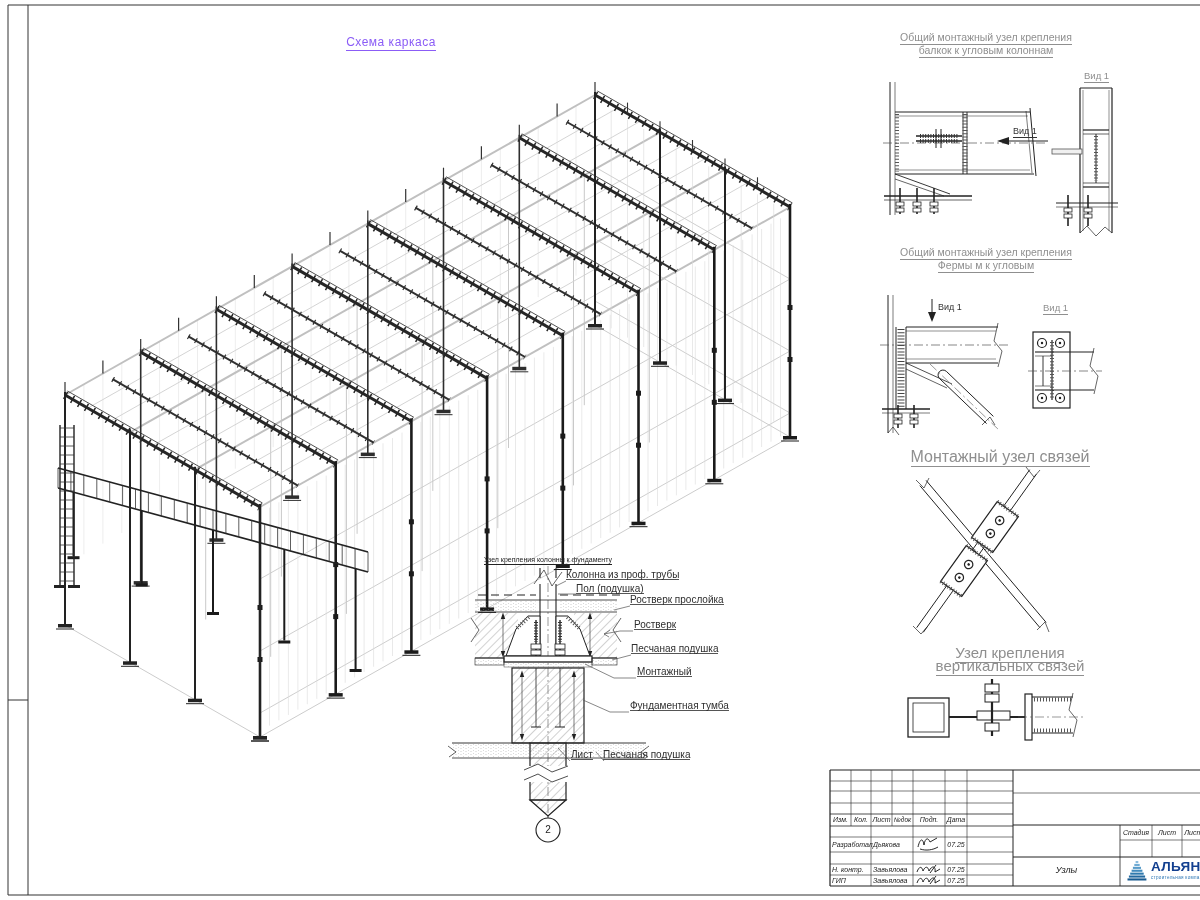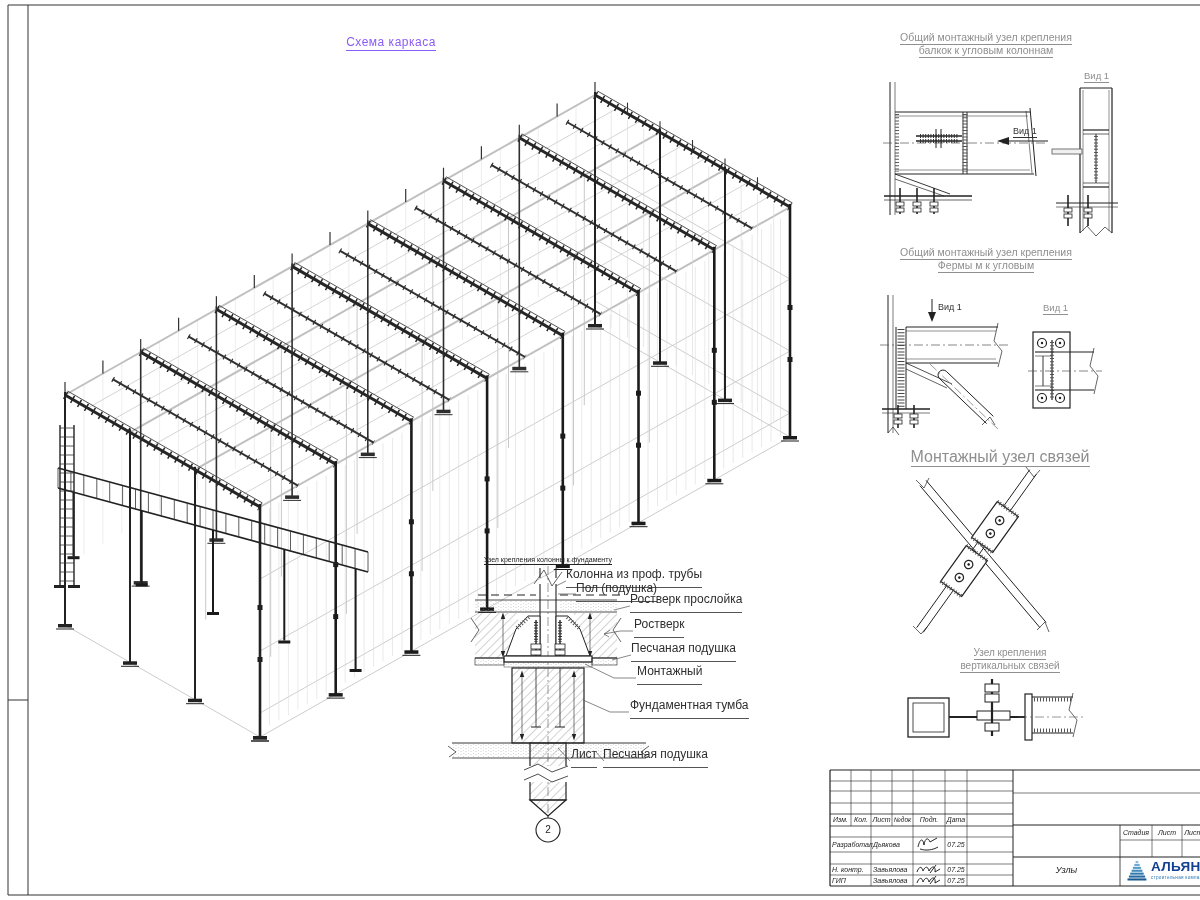--- a/index.html
+++ b/index.html
@@ -3,22 +3,22 @@
 <meta charset="utf-8">
 <style>
 html,body{margin:0;padding:0;}
 body{width:1200px;height:900px;overflow:hidden;background:#fff;position:relative;
      font-family:"Liberation Sans","DejaVu Sans",sans-serif;}
 svg.layer{position:absolute;left:0;top:0;z-index:1;}
 .txt{position:absolute;white-space:nowrap;color:#333;z-index:3;}
 .ctr{text-align:center;}
 .gray{color:#8f8f8f;}
 .u{border-bottom:1px solid currentColor;padding-bottom:1px;}
-.flbl{position:absolute;white-space:nowrap;font-size:12px;color:#2e2e2e;
-      border-bottom:1px solid #555;padding-bottom:8px;z-index:3;line-height:9px;}
+.flbl{position:absolute;white-space:nowrap;font-size:10px;color:#2e2e2e;
+      border-bottom:1px solid #555;padding-bottom:0;z-index:3;line-height:9px;}
 .tb{position:absolute;white-space:nowrap;font-size:7px;color:#1a1a1a;z-index:3;line-height:8px;font-style:italic;}
 </style>
 </head>
 <body>
 
 <svg id="iso" class="layer" width="1200" height="900" viewBox="0 0 1200 900">
     <line x1="260.0" y1="737.0" x2="790.0" y2="437.0" stroke="#cccccc" stroke-width="1"></line>
     <line x1="65.0" y1="625.0" x2="260.0" y2="737.0" stroke="#cccccc" stroke-width="1"></line>
     <line x1="595.0" y1="325.0" x2="790.0" y2="437.0" stroke="#cccccc" stroke-width="1"></line>
     <line x1="83.9" y1="384.3" x2="83.9" y2="554.3" stroke="#e0e0e0" stroke-width="0.6"></line>
@@ -646,21 +646,21 @@
 
 <div class="txt ctr" style="left:862px;top:246px;width:248px;font-size:10.5px;line-height:13px">
   <span class="u gray">Общий монтажный узел крепления</span><br>
   <span class="u gray">Фермы м к угловым</span>
 </div>
 <div class="txt" style="left:938px;top:302px;font-size:9px;color:#333">Вид 1</div>
 <div class="txt gray" style="left:1043px;top:302px;font-size:9.5px"><span class="u">Вид 1</span></div>
 
 <div class="txt ctr" style="left:890px;top:448px;width:220px;font-size:16px"><span class="u gray">Монтажный узел связей</span></div>
 
-<div class="txt ctr" style="left:900px;top:646px;width:220px;font-size:10px;line-height:13px">
+<div class="txt ctr" style="left:900px;top:646px;width:220px;font-size:15px;line-height:13px">
   <span class="u gray">Узел крепления</span><br>
   <span class="u gray">вертикальных связей</span>
 </div>
 
 <div class="txt ctr" style="left:440px;top:556px;width:216px;font-size:7px;color:#222"><span class="u">Узел крепления колонны к фундаменту</span></div>
 <div class="flbl" style="left:566px;top:570px">Колонна из проф. трубы</div>
 <div class="flbl" style="left:576px;top:584px">Пол (подушка)</div>
 <div class="flbl" style="left:630px;top:595px">Ростверк прослойка</div>
 <div class="flbl" style="left:634px;top:620px">Ростверк</div>
 <div class="flbl" style="left:631px;top:644px">Песчаная подушка</div>

